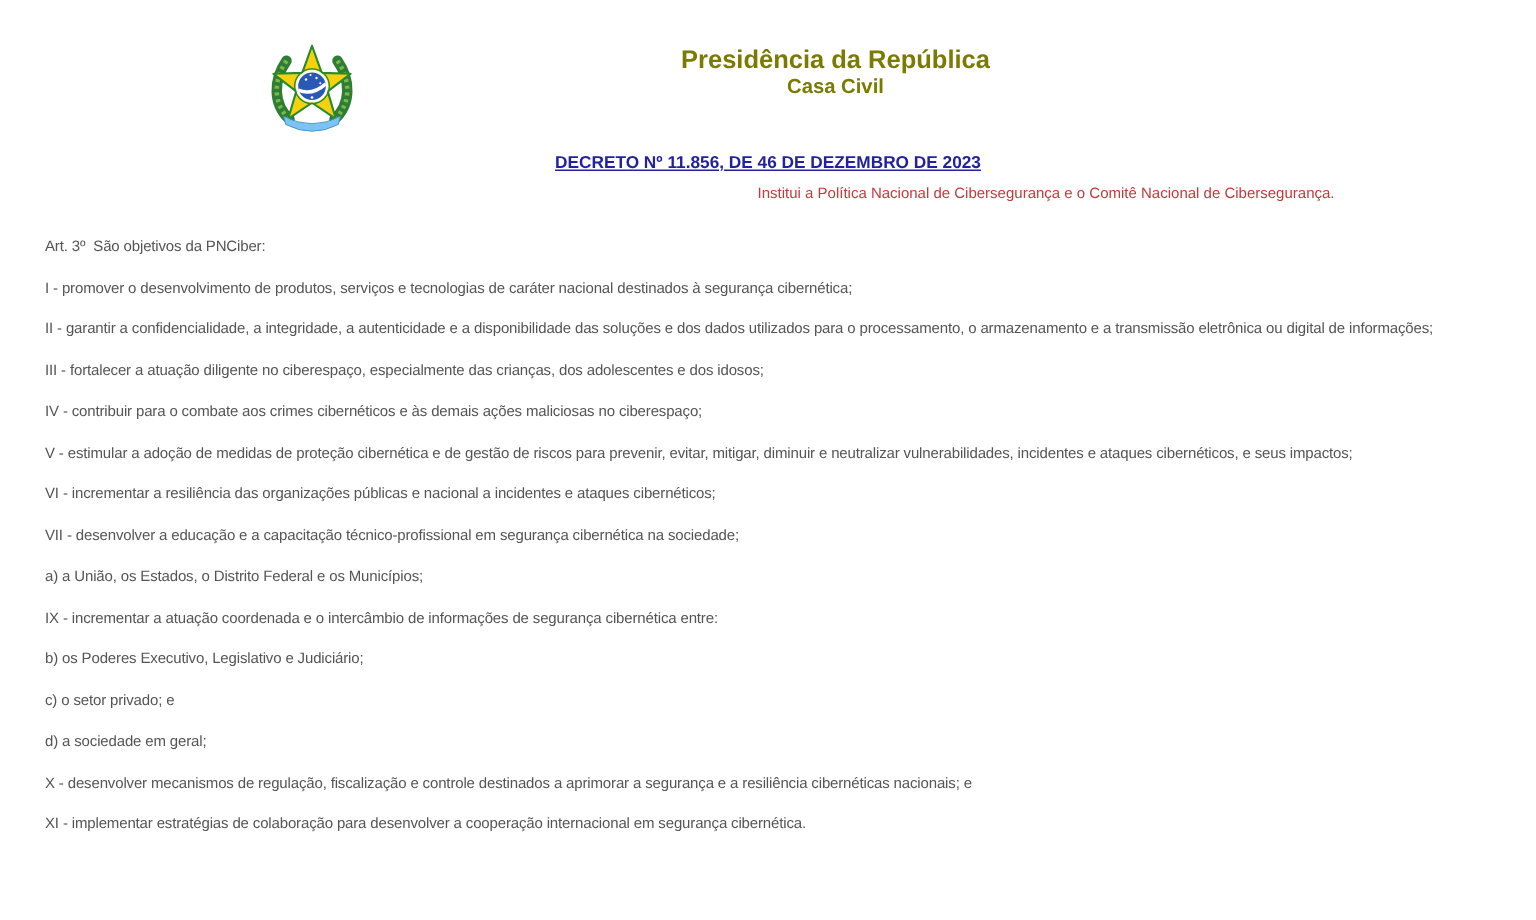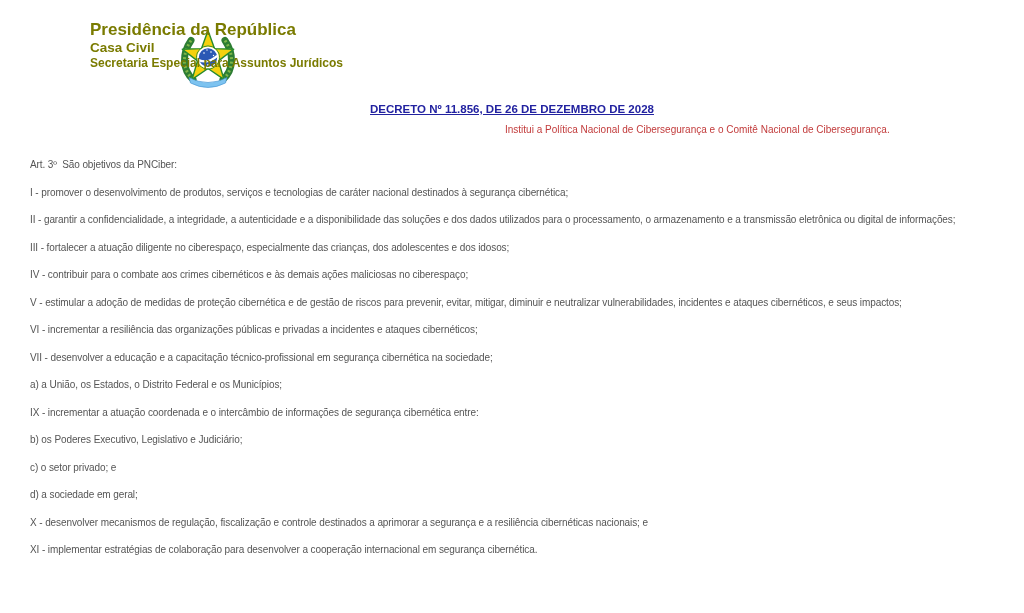--- a/index.html
+++ b/index.html
@@ -11,22 +11,22 @@
     position: relative;
     overflow: hidden;
     color: #555555;
   }
   .header { position: relative; height: 96px; }
   .emblem {
     position: absolute; left: 180px; top: 27px;
     width: 56px; height: 63px;
   }
   .org-block {
-    position: absolute; left: 0; right: 0; top: 20px;
-    text-align: left; padding-left: 90px;
+    position: absolute; left: 0; right: 0; top: 30px;
+    text-align: center; padding-left: 90px;
     color: #7a7b00; font-weight: bold;
   }
   .org1 { font-size: 17px; line-height: 19px; }
   .org2 { font-size: 13.5px; line-height: 17px; }
   .org3 { font-size: 12px; line-height: 14px; }
   .decree-line {
     position: absolute; top: 99px; left: 0; right: 0;
     text-align: center;
   }
   .decree-link {
@@ -65,38 +65,37 @@
       <circle cx="27" cy="22.5" r="0.7" fill="#ffffff"></circle>
       <circle cx="33.5" cy="28" r="0.7" fill="#ffffff"></circle>
       <circle cx="28" cy="37.5" r="0.9" fill="#ffffff"></circle>
 
       <path d="M9,50 Q28,60 47,50 L45.5,55.5 Q28,64.5 10.5,55.5 Z" fill="#7dc3f0" stroke="#3c8fd0" stroke-width="0.6"></path>
     </svg>
   </span>
   <div class="org-block">
     <div class="org1">Presidência da República</div>
     <div class="org2">Casa Civil</div>
-    <div class="org3">Secretaria Especial para Assuntos Jurídicos</div>
   </div>
 </div>
 
 <div class="decree-line">
-  <a class="decree-link">DECRETO Nº 11.856, DE 26 DE DEZEMBRO DE 2028</a>
+  <a class="decree-link">DECRETO Nº 11.856, DE 46 DE DEZEMBRO DE 2023</a>
 </div>
 
 <div class="summary">Institui a Política Nacional de Cibersegurança e o Comitê Nacional de Cibersegurança.</div>
 
 <div class="body-text">
   <p>Art. 3º&nbsp; São objetivos da PNCiber:</p>
   <p>I - promover o desenvolvimento de produtos, serviços e tecnologias de caráter nacional destinados à segurança cibernética;</p>
   <p>II - garantir a confidencialidade, a integridade, a autenticidade e a disponibilidade das soluções e dos dados utilizados para o processamento, o armazenamento e a transmissão eletrônica ou digital de informações;</p>
   <p>III - fortalecer a atuação diligente no ciberespaço, especialmente das crianças, dos adolescentes e dos idosos;</p>
   <p>IV - contribuir para o combate aos crimes cibernéticos e às demais ações maliciosas no ciberespaço;</p>
   <p>V - estimular a adoção de medidas de proteção cibernética e de gestão de riscos para prevenir, evitar, mitigar, diminuir e neutralizar vulnerabilidades, incidentes e ataques cibernéticos, e seus impactos;</p>
-  <p>VI - incrementar a resiliência das organizações públicas e privadas a incidentes e ataques cibernéticos;</p>
+  <p>VI - incrementar a resiliência das organizações públicas e nacional a incidentes e ataques cibernéticos;</p>
   <p>VII - desenvolver a educação e a capacitação técnico-profissional em segurança cibernética na sociedade;</p>
   <p>a) a União, os Estados, o Distrito Federal e os Municípios;</p>
   <p>IX - incrementar a atuação coordenada e o intercâmbio de informações de segurança cibernética entre:</p>
   <p>b) os Poderes Executivo, Legislativo e Judiciário;</p>
   <p>c) o setor privado; e</p>
   <p>d) a sociedade em geral;</p>
   <p>X - desenvolver mecanismos de regulação, fiscalização e controle destinados a aprimorar a segurança e a resiliência cibernéticas nacionais; e</p>
   <p>XI - implementar estratégias de colaboração para desenvolver a cooperação internacional em segurança cibernética.</p>
 </div>
 

